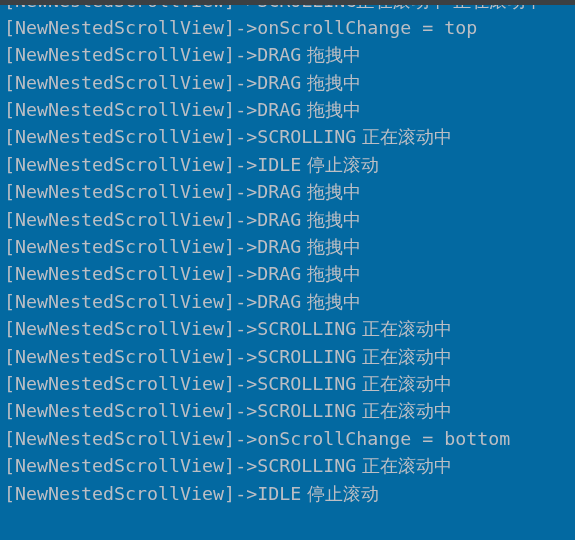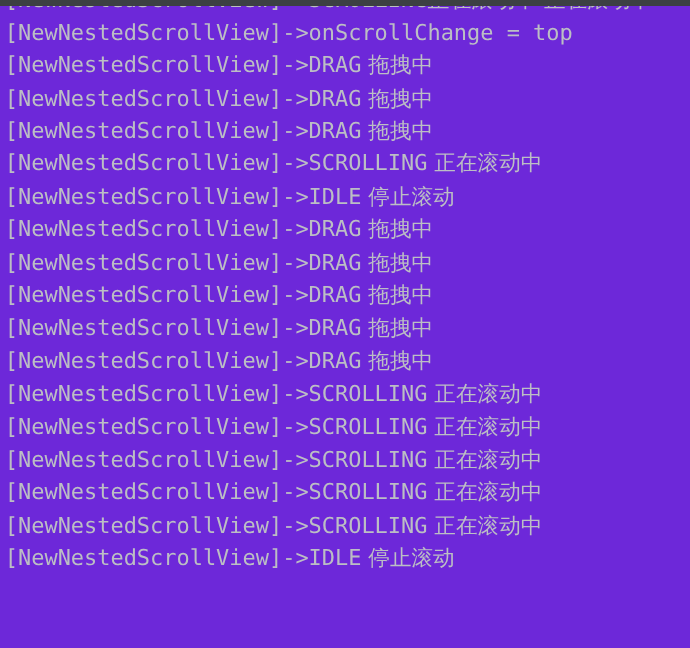--- a/index.html
+++ b/index.html
@@ -12,21 +12,21 @@
     height: 540px;
     overflow: hidden;
     background: #2d2d2d;
     font-family: "DejaVu Sans Mono", "Liberation Mono", monospace;
   }
 
   #console-window {
     position: relative;
     width: 575px;
     height: 540px;
-    background: #6d28d9;
+    background: #0369a1;
     overflow: hidden;
   }
 
   
   #top-strip {
     position: absolute;
     top: 0;
     left: 0;
     width: 575px;
     height: 5px;
@@ -101,18 +101,19 @@
         <div class="log-line"><span class="tag">[NewNestedScrollView]</span><span class="arrow">-&gt;</span><span class="state">IDLE</span><span class="cjk"> 停止滚动</span></div>
         <div class="log-line"><span class="tag">[NewNestedScrollView]</span><span class="arrow">-&gt;</span><span class="state">DRAG</span><span class="cjk"> 拖拽中</span></div>
         <div class="log-line"><span class="tag">[NewNestedScrollView]</span><span class="arrow">-&gt;</span><span class="state">DRAG</span><span class="cjk"> 拖拽中</span></div>
         <div class="log-line"><span class="tag">[NewNestedScrollView]</span><span class="arrow">-&gt;</span><span class="state">DRAG</span><span class="cjk"> 拖拽中</span></div>
         <div class="log-line"><span class="tag">[NewNestedScrollView]</span><span class="arrow">-&gt;</span><span class="state">DRAG</span><span class="cjk"> 拖拽中</span></div>
         <div class="log-line"><span class="tag">[NewNestedScrollView]</span><span class="arrow">-&gt;</span><span class="state">DRAG</span><span class="cjk"> 拖拽中</span></div>
         <div class="log-line"><span class="tag">[NewNestedScrollView]</span><span class="arrow">-&gt;</span><span class="state">SCROLLING</span><span class="cjk"> 正在滚动中</span></div>
         <div class="log-line"><span class="tag">[NewNestedScrollView]</span><span class="arrow">-&gt;</span><span class="state">SCROLLING</span><span class="cjk"> 正在滚动中</span></div>
         <div class="log-line"><span class="tag">[NewNestedScrollView]</span><span class="arrow">-&gt;</span><span class="state">SCROLLING</span><span class="cjk"> 正在滚动中</span></div>
         <div class="log-line"><span class="tag">[NewNestedScrollView]</span><span class="arrow">-&gt;</span><span class="state">SCROLLING</span><span class="cjk"> 正在滚动中</span></div>
+        <div class="log-line"><span class="tag">[NewNestedScrollView]</span><span class="arrow">-&gt;</span><span class="state">onScrollChange</span><span class="detail"> = bottom</span></div>
         <div class="log-line"><span class="tag">[NewNestedScrollView]</span><span class="arrow">-&gt;</span><span class="state">SCROLLING</span><span class="cjk"> 正在滚动中</span></div>
         <div class="log-line"><span class="tag">[NewNestedScrollView]</span><span class="arrow">-&gt;</span><span class="state">IDLE</span><span class="cjk"> 停止滚动</span></div>
       </div>
   </div>
 
 </div>
 
 </body></html>

